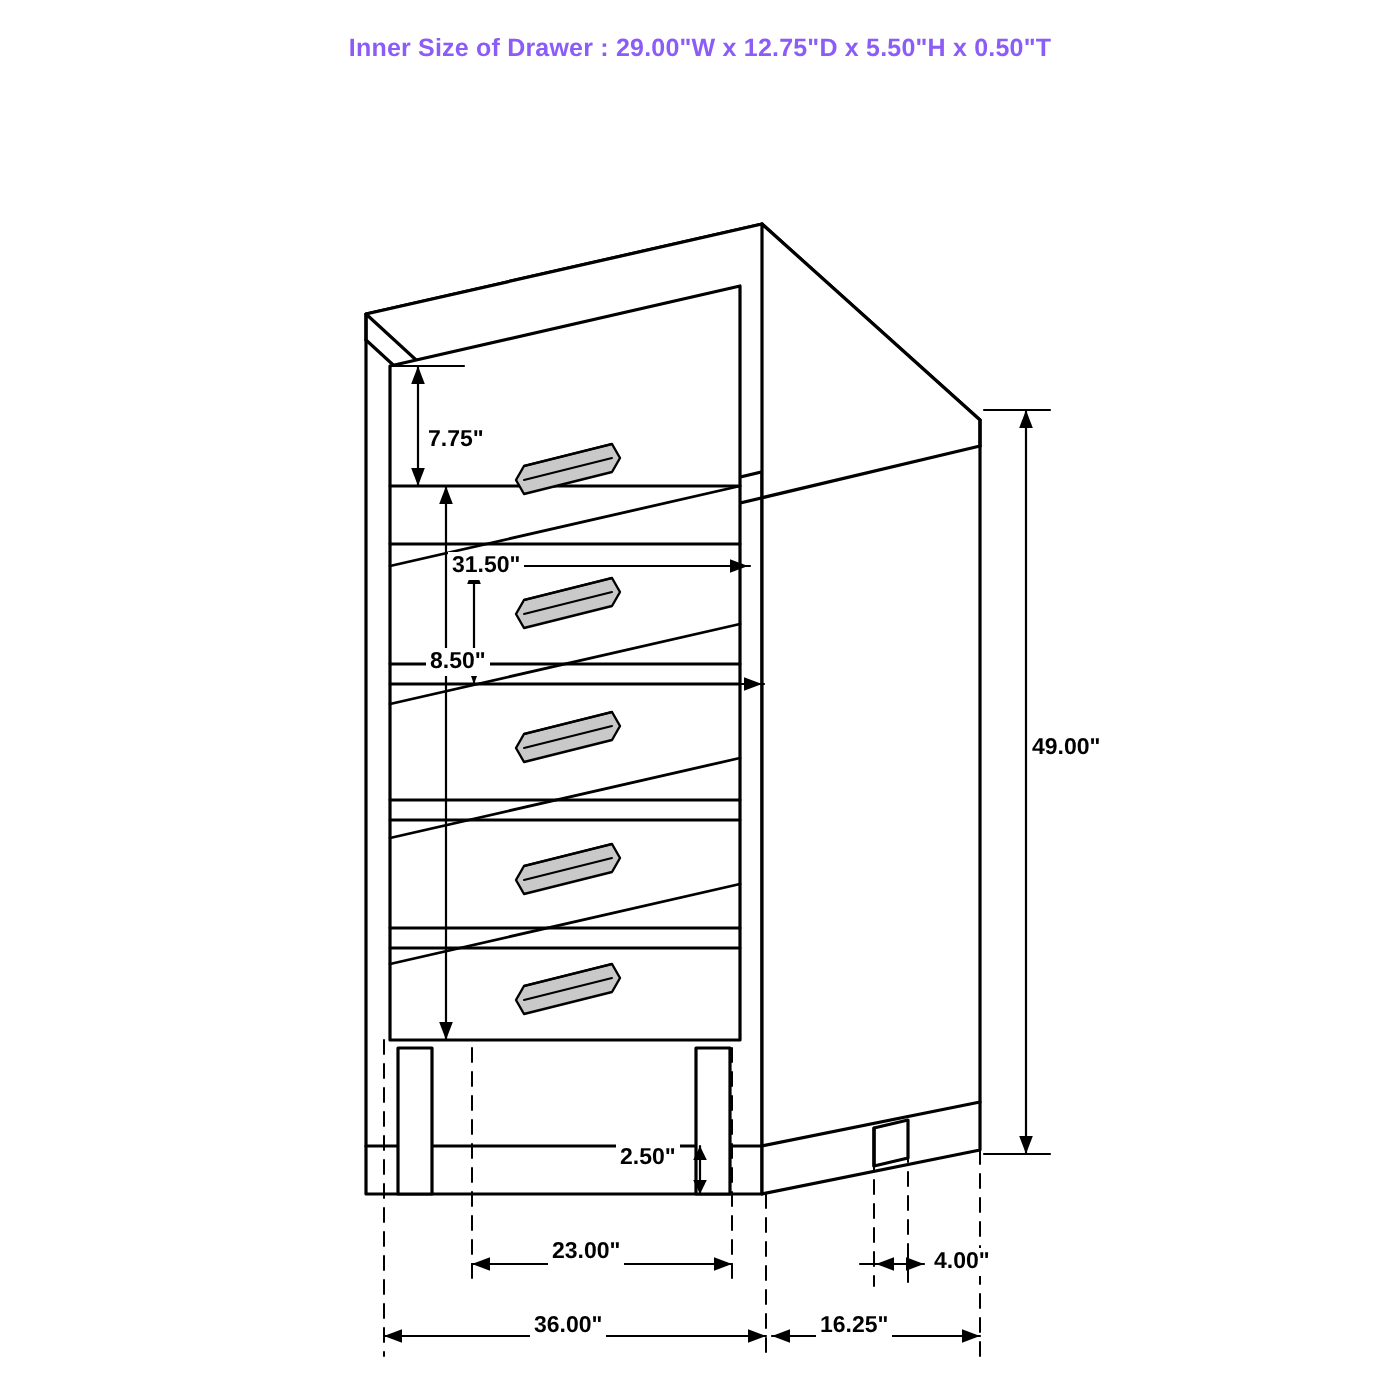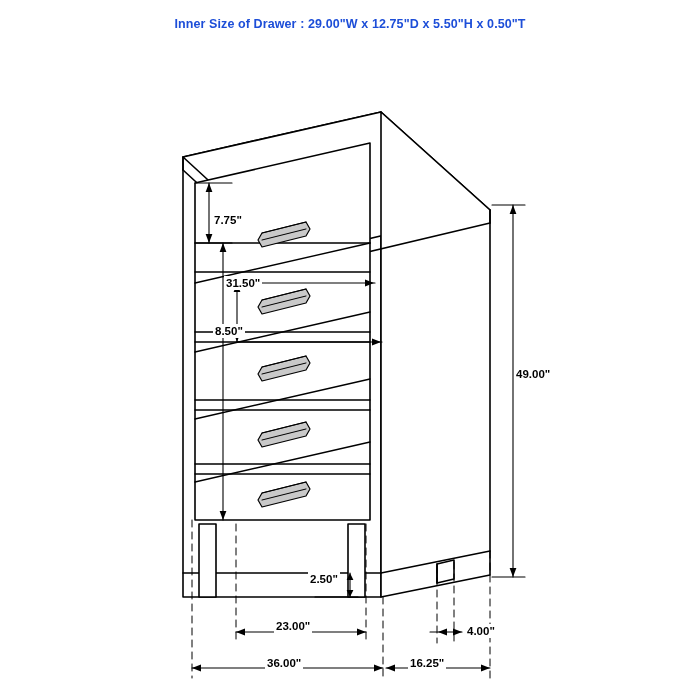--- a/index.html
+++ b/index.html
@@ -16,21 +16,21 @@
     overflow: hidden;
   }
   #title {
     position: absolute;
     top: 17px;
     left: 0;
     width: 700px;
     text-align: center;
     font-size: 12.5px;
     font-weight: bold;
-    color: #1d4ed8;
+    color: #8b5cf6;
     letter-spacing: 0.1px;
   }
   svg#drawing {
     position: absolute;
     top: 0;
     left: 0;
   }
   .dimlabel {
     position: absolute;
     font-size: 11.5px;

